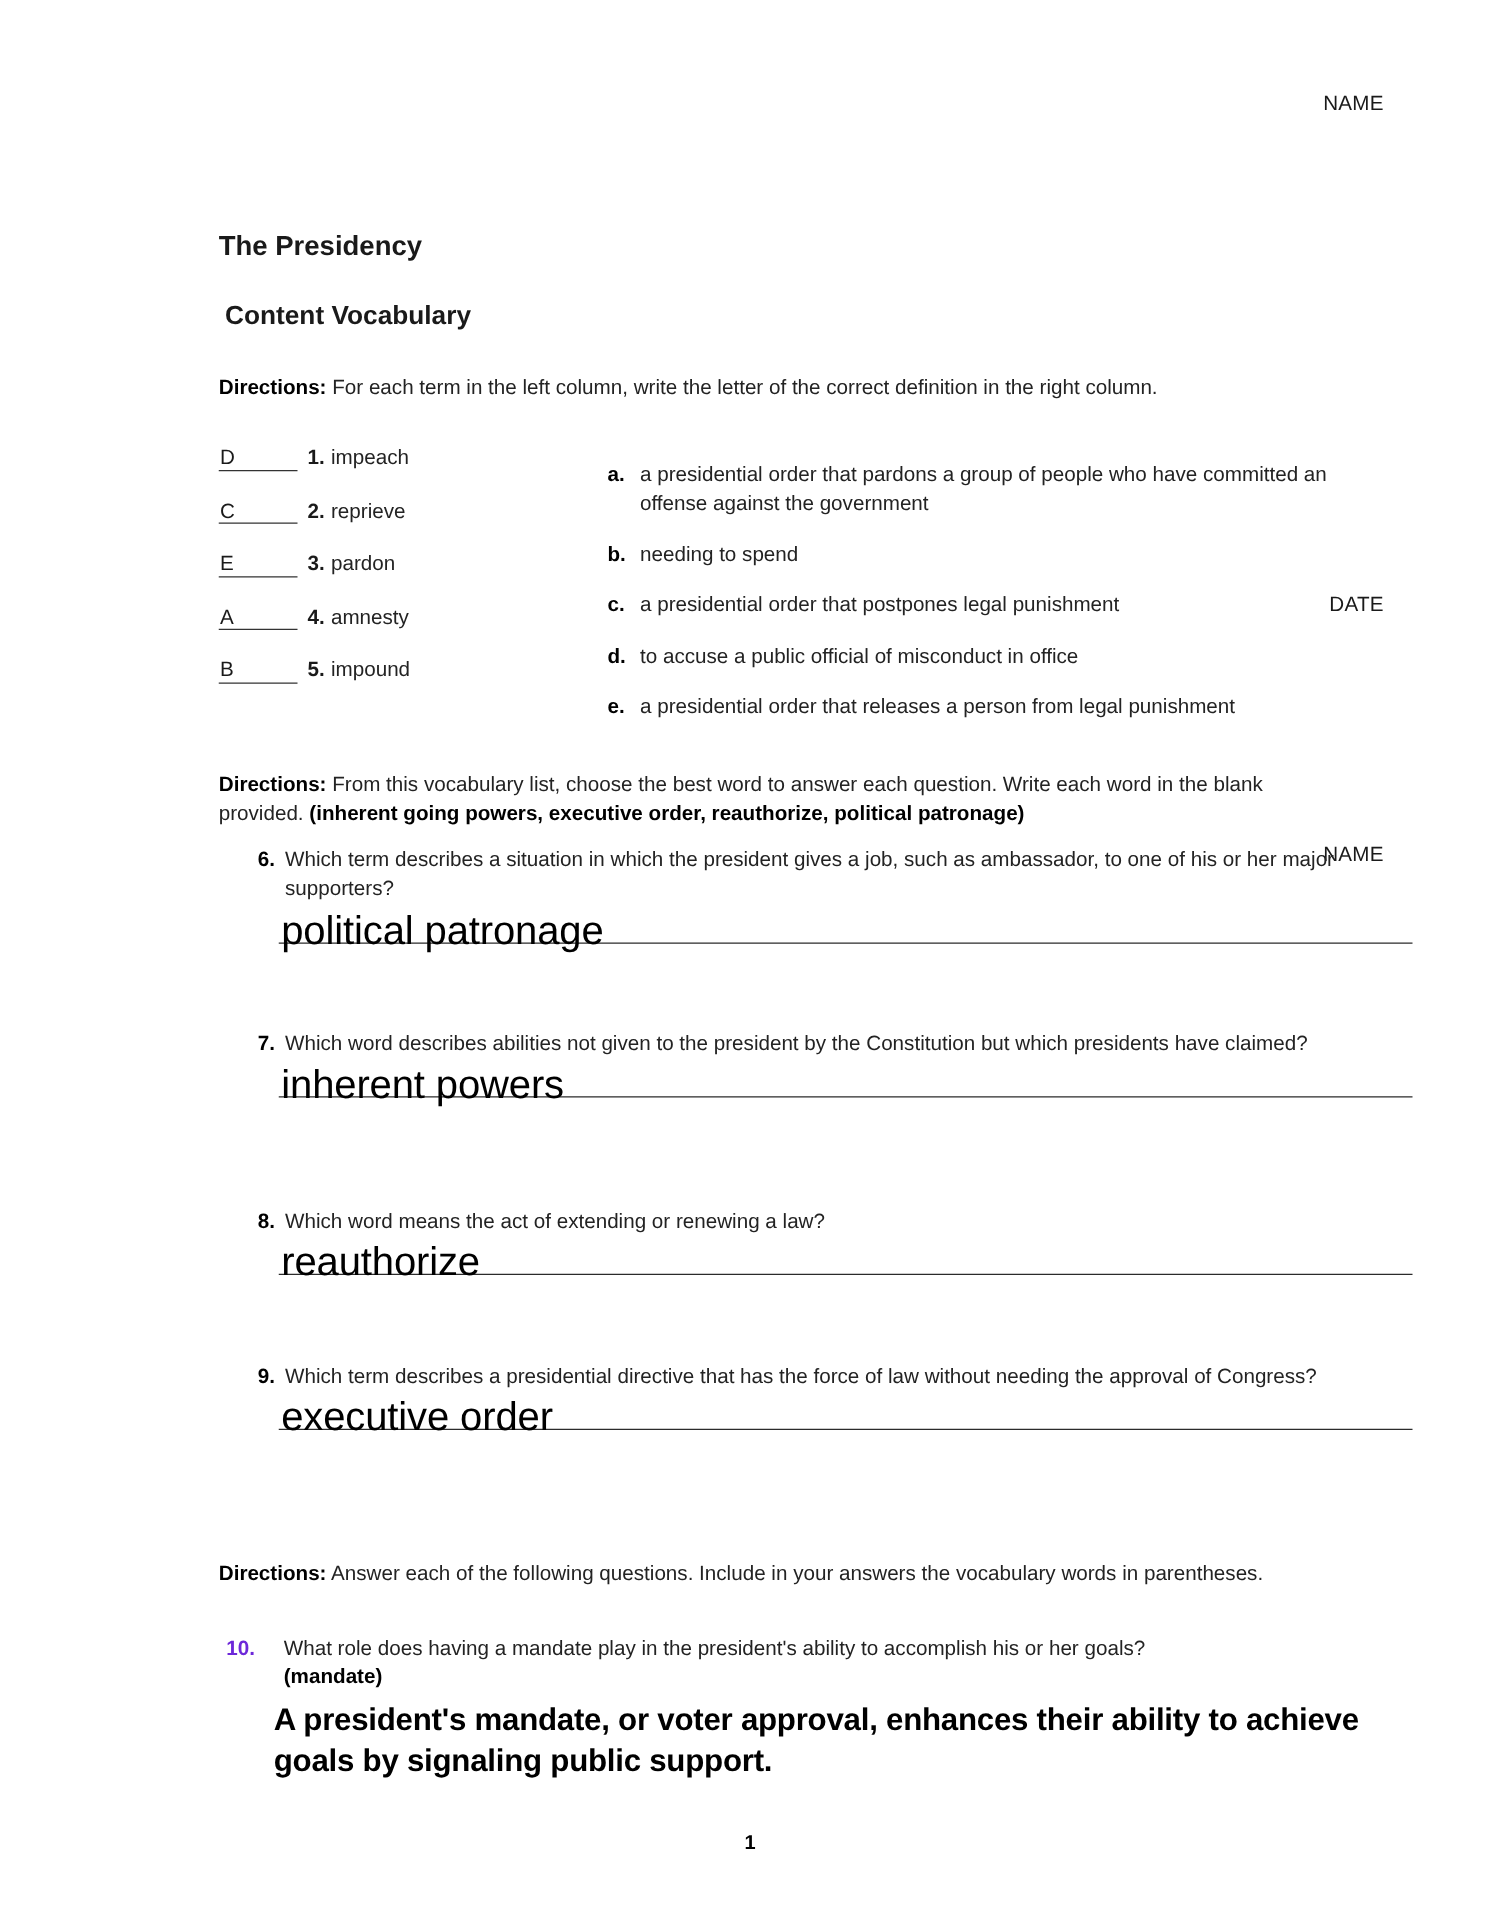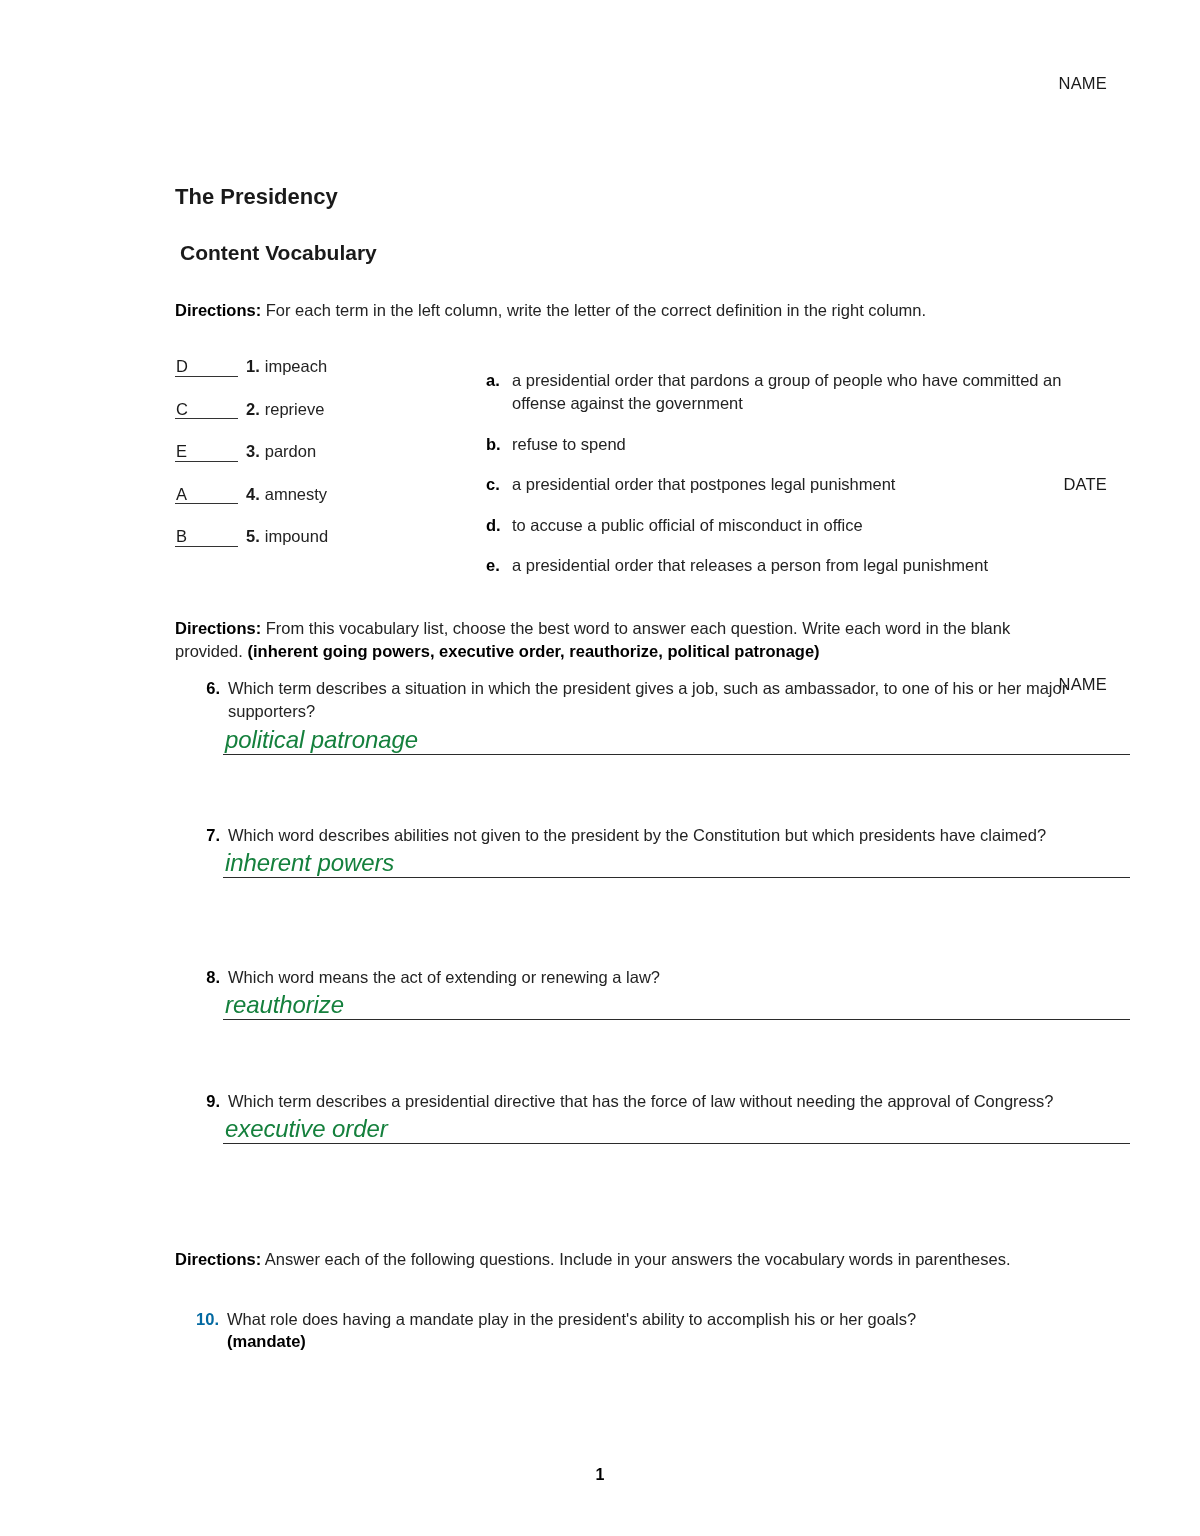--- a/index.html
+++ b/index.html
@@ -160,26 +160,25 @@
   .q-text { flex: 1 1 auto; }
   .q-answer-line {
     margin-left: 33px;
     margin-top: 2px;
     border-bottom: 1.8px solid #2b2b2b;
     height: 29px;
     width: 907px;
     box-sizing: border-box;
   }
   .q-answer-text {
-    font-size: 24px;
+    font-size: 32px;
     line-height: 1.18;
-    color: #15803d;
+    color: #000000;
     padding-left: 2px;
     letter-spacing: -0.1px;
-    font-style: italic;
   }
   .q6 { left: 190px; top: 677px; }
   .q7 { left: 190px; top: 824px; }
   .q8 { left: 190px; top: 966px; }
   .q9 { left: 190px; top: 1090px; }
 
   
   .q10 {
     position: absolute;
     left: 181px;
@@ -188,22 +187,21 @@
   }
   .q10-head {
     display: flex;
     font-size: 16.5px;
     line-height: 1.42;
     color: #232323;
   }
   .q10-num {
     font-weight: bold;
     flex: 0 0 38px;
-    color: #0369a1;
-    text-align: right;
+    color: #6d28d9;
     padding-right: 8px;
   }
   .q10-paren {
     margin-left: 46px;
     font-size: 16.5px;
     font-weight: bold;
     color: #000;
     line-height: 1.3;
   }
   .q10-answer {
@@ -280,21 +278,21 @@
       </div>
     </div>
 
     <div class="match-defs">
       <div class="def-row">
         <span class="def-letter">a.</span>
         <span class="def-text">a presidential order that pardons a group of people who have committed an offense against the government</span>
       </div>
       <div class="def-row">
         <span class="def-letter">b.</span>
-        <span class="def-text">refuse to spend</span>
+        <span class="def-text">needing to spend</span>
       </div>
       <div class="def-row">
         <span class="def-letter">c.</span>
         <span class="def-text">a presidential order that postpones legal punishment</span>
       </div>
       <div class="def-row">
         <span class="def-letter">d.</span>
         <span class="def-text">to accuse a public official of misconduct in office</span>
       </div>
       <div class="def-row">
@@ -352,17 +350,18 @@
   <div class="directions dir-3">
     <b>Directions:</b><span> Answer each of the following questions. Include in your answers the vocabulary words in parentheses.</span>
   </div>
 
   <div class="q10">
     <div class="q10-head">
       <span class="q10-num">10.</span>
       <span class="q-text">What role does having a mandate play in the president's ability to accomplish his or her goals?</span>
     </div>
     <div class="q10-paren">(mandate)</div>
+    <div class="q10-answer">A president's mandate, or voter approval, enhances their ability to achieve goals by signaling public support.</div>
   </div>
 
   <div class="page-number">1</div>
 
 </div>
 
 </body></html>

